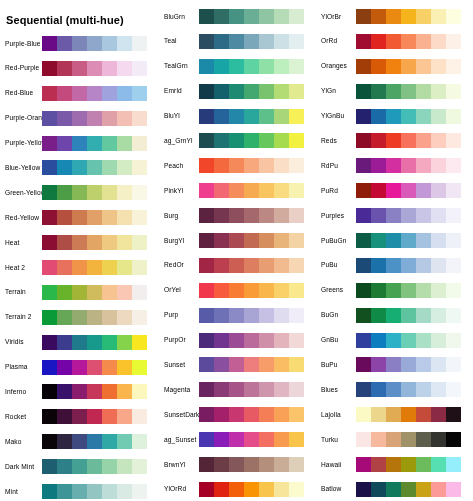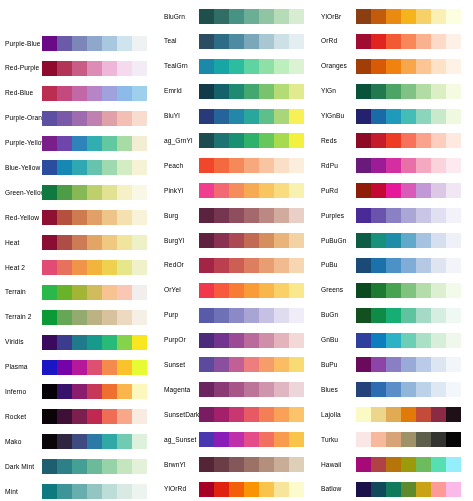--- a/index.html
+++ b/index.html
@@ -83,20 +83,21 @@
   .col1 .col-rows { top: 36px; }
   .col2 .col-rows { top: 9px; }
   .col3 .col-rows { top: 9px; }
   .col2 .cmap-label, .col3 .cmap-label { padding-left: 7px; }
 </style>
 </head>
 <body>
 
 <div id="page">
 
+  <div class="title">Sequential (multi-hue)</div>
 
   <div class="columns">
     <div class="column col1">
       <div class="col-rows">
           <div class="cmap-row">
             <div class="cmap-label">Purple-Blue</div>
             <div class="swatches">
               <div class="swatch" style="background: rgb(106, 10, 135);"></div>
               <div class="swatch" style="background: rgb(106, 90, 168);"></div>
               <div class="swatch" style="background: rgb(125, 134, 184);"></div>

